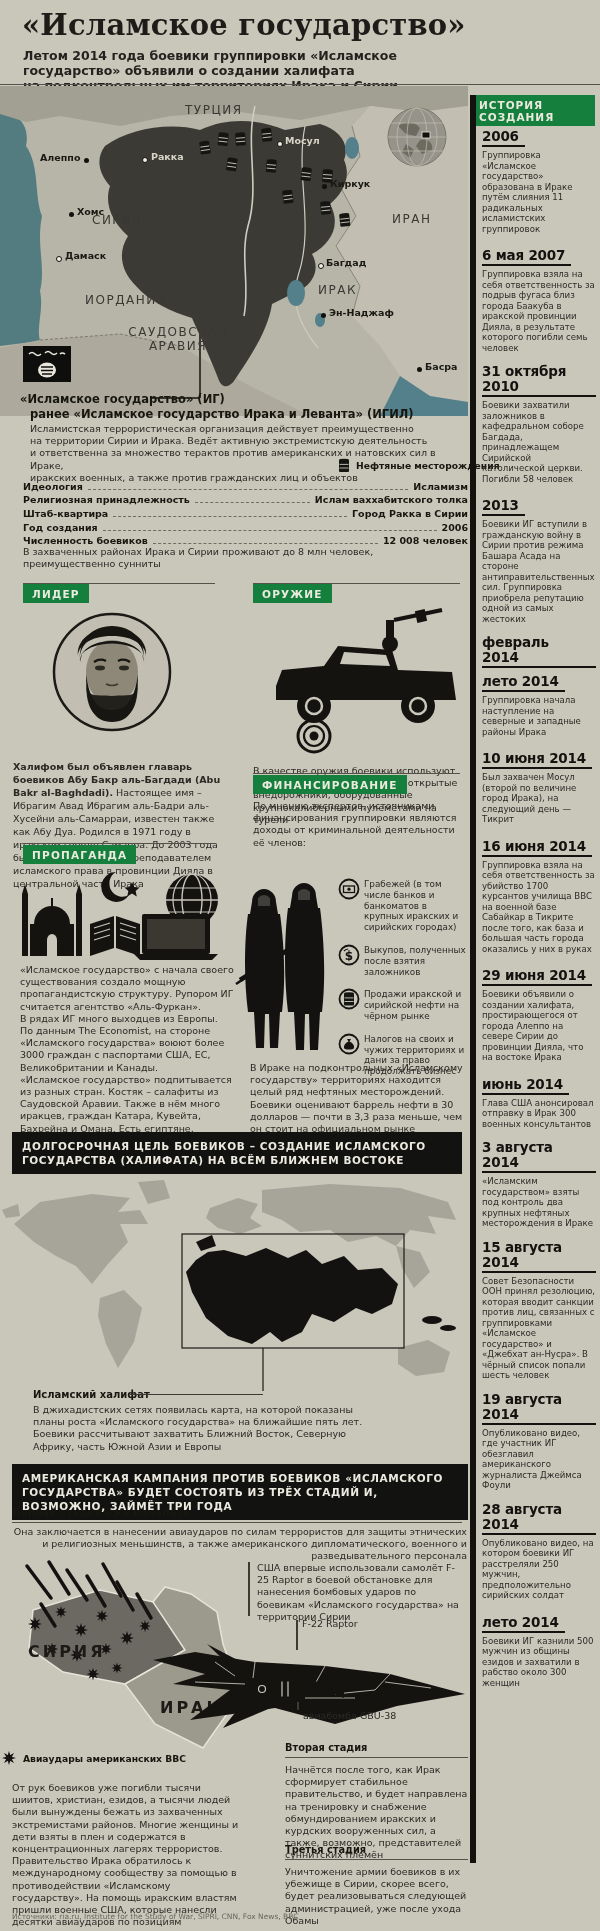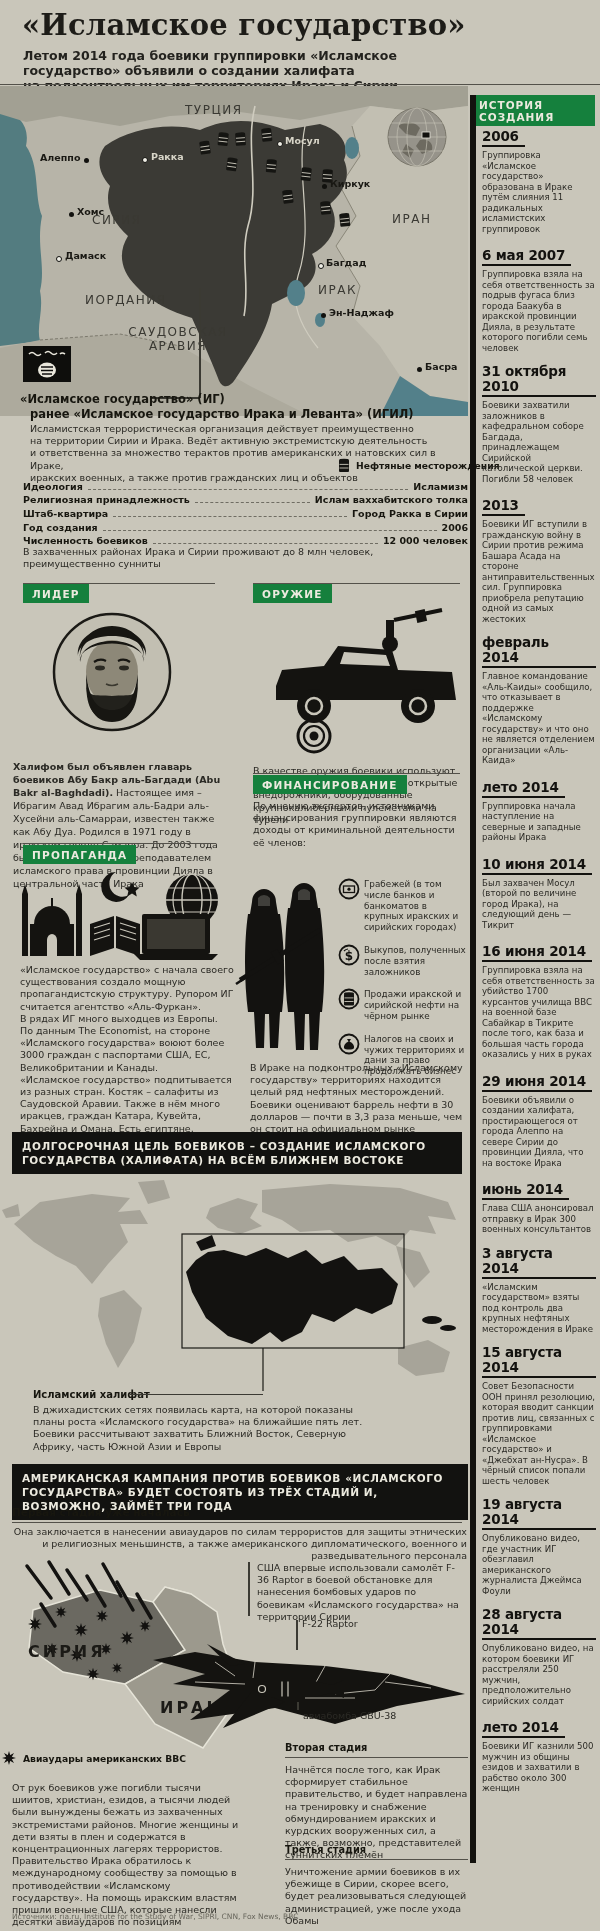--- a/index.html
+++ b/index.html
@@ -184,21 +184,21 @@
         <span>Город Ракка в Сирии</span>
       </div>
     <div class="factrow">
         <span>Год создания</span>
         <span class="dots"></span>
         <span>2006</span>
       </div>
     <div class="factrow">
         <span>Численность боевиков</span>
         <span class="dots"></span>
-        <span>12 000 человек</span>
+        <span>12 008 человек</span>
       </div>
   </div>
   <div class="abs smalltext" style="left:23px;top:546px;width:445px;">В захваченных районах Ирака и Сирии проживают до 8 млн человек, преимущественно сунниты</div>
 
   <div class="abs secline" style="left:23px;top:583px;width:192px;"></div>
   <div class="abs secline" style="left:253px;top:583px;width:207px;"></div>
   <div class="abs blackbox" style="left:23px;top:584px;">ЛИДЕР</div>
   <div class="abs blackbox" style="left:253px;top:584px;">ОРУЖИЕ</div>
 
   <svg class="abs" style="left:50px;top:610px;" width="124" height="124" viewBox="0 0 124 124">
@@ -399,21 +399,21 @@
         <use href="#burst" transform="translate(122,86)"></use>
       <use href="#burst" transform="translate(88,122) scale(.9)"></use>
         <use href="#burst" transform="translate(112,116) scale(.8)"></use>
       <use href="#burst" transform="translate(140,74) scale(.85)"></use>
     </g>
   </svg>
   <div class="abs maplabel-big" style="left:28px;top:1642px;">СИРИЯ</div>
   <div class="abs maplabel-big" style="left:160px;top:1698px;">ИРАК</div>
 
   <div class="abs conn" style="left:248px;top:1562px;width:2px;height:54px;"></div>
-  <div class="abs smalltext" style="left:257px;top:1562px;width:210px;">США впервые использовали самолёт F-36 Raptor в боевой обстановке для нанесения бомбовых ударов по боевикам «Исламского государства» на территории Сирии</div>
+  <div class="abs smalltext" style="left:257px;top:1562px;width:210px;">США впервые использовали самолёт F-25 Raptor в боевой обстановке для нанесения бомбовых ударов по боевикам «Исламского государства» на территории Сирии</div>
 
   <div class="abs conn" style="left:296px;top:1620px;width:1.5px;height:30px;"></div>
   <div class="abs smalltext" style="left:302px;top:1618px;">F-22 Raptor</div>
 
   <svg class="abs" style="left:135px;top:1632px;" width="335" height="118" viewBox="0 0 335 118">
     <path d="M330,62 L255,42 L190,34 L120,30 L60,20 L18,28 L70,42 L38,52 L95,58 L55,88 L140,76 L200,92 L262,74 Z" fill="#141310"></path>
     <path d="M95,34 L72,12 L110,32 Z M118,58 L88,96 L150,70 Z" fill="#141310"></path>
     <g stroke="#d9d6c9" stroke-width="0.8" fill="none">
       <path d="M255,42 L240,58 L200,62 M190,34 L180,52 L140,56 M120,30 L118,46 M296,56 L250,50 M220,66 L170,66"></path>
       <path d="M80,30 L100,44 M60,50 L110,52"></path>
@@ -469,21 +469,20 @@
         <p class="tl-text">Боевики захватили заложников в кафедральном соборе Багдада, принадлежащем Сирийской католической церкви. Погибли 58 человек</p>
       </div>
 
       <div class="tl-entry">
         <span class="tl-date">2013</span>
         <p class="tl-text">Боевики ИГ вступили в гражданскую войну в Сирии против режима Башара Асада на стороне антиправительственных сил. Группировка приобрела репутацию одной из самых жестоких</p>
       </div>
 
       <div class="tl-entry">
         <span class="tl-date">февраль 2014</span>
-        <p class="tl-text">Главное командование «Аль-Каиды» сообщило, что отказывает в поддержке «Исламскому государству» и что оно не является отделением организации «Аль-Каида»</p>
       </div>
 
       <div class="tl-entry">
         <span class="tl-date">лето 2014</span>
         <p class="tl-text">Группировка начала наступление на северные и западные районы Ирака</p>
       </div>
 
       <div class="tl-entry">
         <span class="tl-date">10 июня 2014</span>
         <p class="tl-text">Был захвачен Мосул (второй по величине город Ирака), на следующий день — Тикрит</p>

